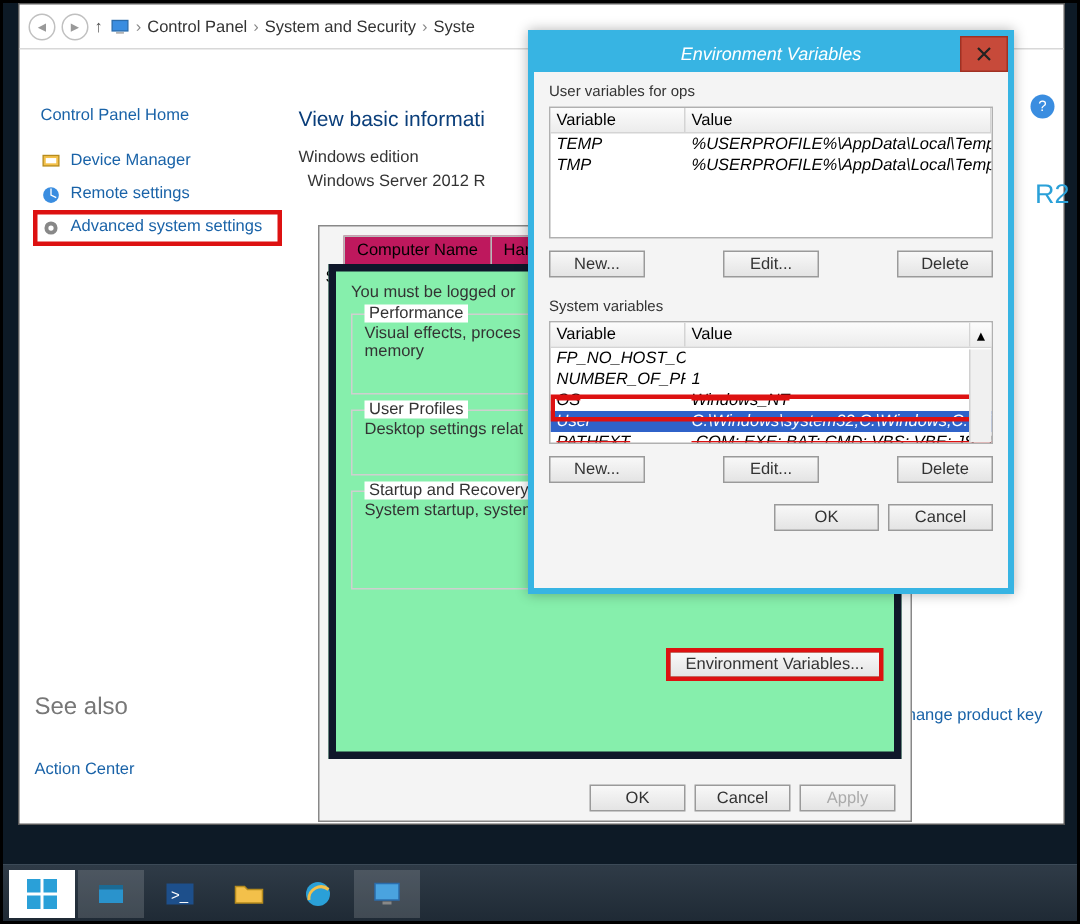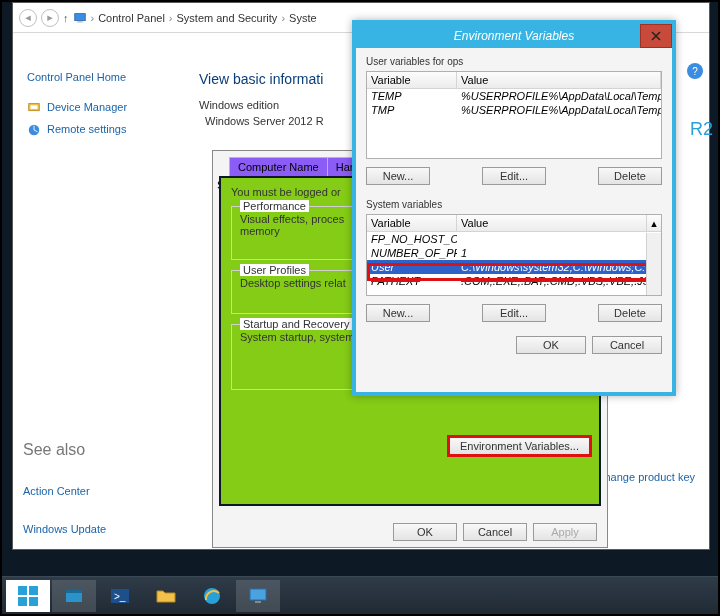--- a/index.html
+++ b/index.html
@@ -30,22 +30,22 @@
   .see-also-i{color:#1a63a8; margin-top:26px;}
   .sys-main { position:absolute; left:180px; top:56px; right:6px; bottom:6px; padding:12px 6px; }
   .view-head{color:#0a3e7a; font-size:14px; margin-bottom:12px;}
   .edition{font-size:11px; color:#333; margin-bottom:4px;}
   .edition-v{font-size:11px; color:#333; margin-left:6px; margin-bottom:8px;}
   .r2-badge{position:absolute; right:-4px; top:116px; color:#2aa0d8; font-size:18px; font-weight:300;}
   
   .props-win{position:absolute; left:210px; top:148px; width:396px; height:398px; background:#f4f4f4; border:1px solid #888;}
   .props-body{position:absolute; inset:6px 6px 36px 6px;}
   .tabs{display:flex; font-size:11px;}
-  .tab{border:1px solid #b8b8b8; border-bottom:none; padding:3px 8px; background:#8b5cf6; margin-right:-1px;}
-  .tab-body{background:#84cc16; border:2px solid #0f172a; padding:8px 10px; height:330px; position:relative;}
+  .tab{border:1px solid #b8b8b8; border-bottom:none; padding:3px 8px; background:#be185d; margin-right:-1px;}
+  .tab-body{background:#86efac; border:5px solid #0f172a; padding:8px 10px; height:330px; position:relative;}
   .intro{font-size:11px; color:#333; margin-bottom:8px;}
   .grp{border:1px solid #cfcfcf; padding:6px 8px 8px 8px; margin-bottom:10px; position:relative;}
   .grp-title{position:absolute; top:-7px; left:8px; background:#fff; padding:0 3px; font-size:11px; color:#333;}
   .grp-text{font-size:11px; color:#333; margin-bottom:8px;}
   .btn{border:1px solid #9a9a9a; background:linear-gradient(#f8f8f8,#e4e4e4); padding:2px 10px; font-size:11px; color:#333; min-width:64px; text-align:center; display:inline-block;}
   .btn.disabled{color:#aaa;}
   .right{float:right;}
   .props-footer{position:absolute; left:0; right:0; bottom:6px; display:flex; justify-content:flex-end; gap:6px; padding-right:10px;}
   .env-btn-wrap{position:absolute; right:8px; bottom:48px;}
   
@@ -115,23 +115,31 @@
       </div>
       <div class="side-item link">
         <span class="ico">
           <svg viewBox="0 0 16 16" width="14" height="14">
               <circle cx="8" cy="8" r="6" fill="#3a8de0"></circle>
               <path d="M8 3 L8 8 L12 10" stroke="#fff" fill="none"></path>
             </svg>
         </span>
         <span>Remote settings</span>
       </div>
+      <div class="side-item link highlight-red" style="padding-right:6px;">
+        <span class="ico">
+          <svg viewBox="0 0 16 16" width="14" height="14">
+              <circle cx="8" cy="8" r="5" fill="#888"></circle>
+              <circle cx="8" cy="8" r="2" fill="#fff"></circle>
+            </svg>
+        </span>
+        <span>Advanced system settings</span>
+      </div>
       <div class="see-also-h">See also</div>
       <div class="see-also-i link">Action Center</div>
-      <div class="see-also-i link">Windows Update</div>
     </div>
 
     <div class="sys-main">
       <div class="view-head">View basic informati</div>
       <div class="edition">Windows edition</div>
       <div class="edition-v">Windows Server 2012 R</div>
     </div>
     <div class="r2-badge">R2</div>
     <div class="cpk link">Change product key</div>
   </div>
@@ -209,20 +217,24 @@
           <div class="c var">Variable</div>
           <div class="c val">Value</div>
           <div style="width:14px; background:linear-gradient(#fcfcfc,#ececec); display:flex; align-items:center; justify-content:center;">▴</div>
         </div>
         <div class="lrow">
           <div class="c var">FP_NO_HOST_CH...</div>
         </div>
         <div class="lrow">
           <div class="c var">NUMBER_OF_PRO...</div>
           <div class="c val">1</div>
+        </div>
+        <div class="lrow" style="text-decoration:line-through; text-decoration-color:#d11;">
+          <div class="c var">OS</div>
+          <div class="c val">Windows_NT</div>
         </div>
         <div class="lrow sel">
           <div class="c var">User</div>
           <div class="c val">C:\Windows\system32;C:\Windows;C:\Win...</div>
         </div>
         <div class="lrow" style="text-decoration:line-through; text-decoration-color:#d11;">
           <div class="c var">PATHEXT</div>
           <div class="c val">.COM;.EXE;.BAT;.CMD;.VBS;.VBE;.JS;.JSE...</div>
         </div>
         <div class="path-hl"></div>

